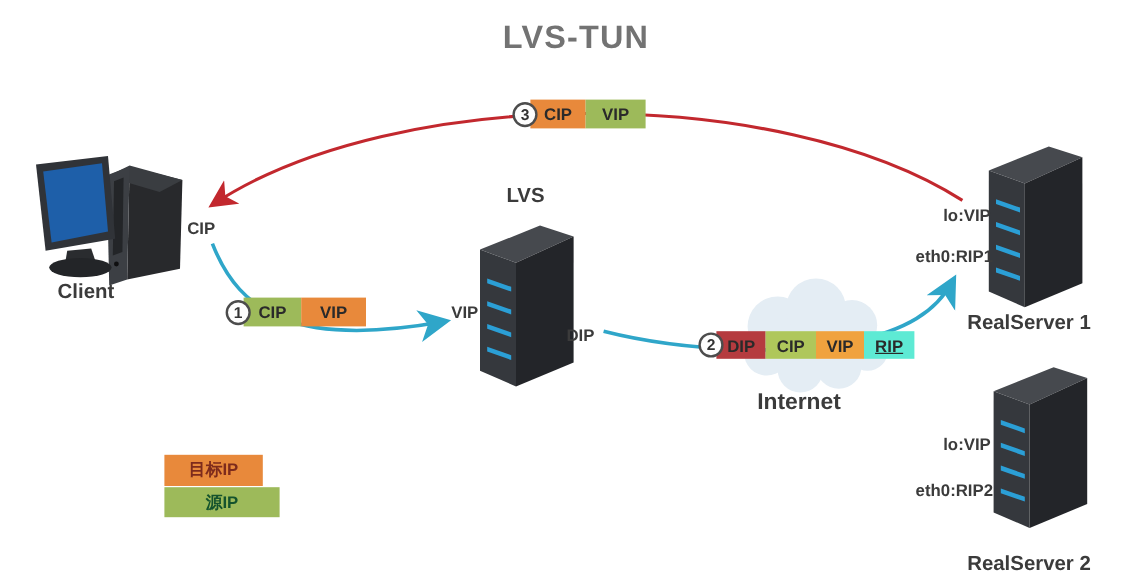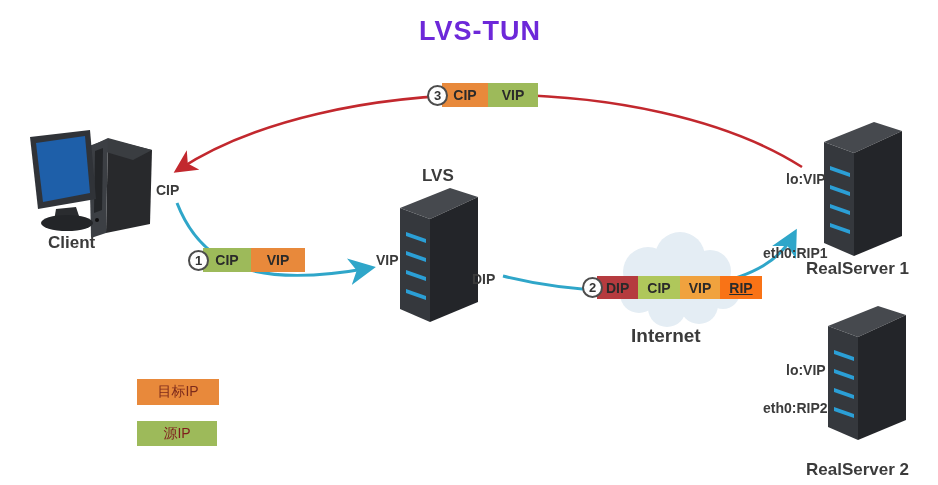--- a/index.html
+++ b/index.html
@@ -5,21 +5,21 @@
   * { margin:0; padding:0; box-sizing:border-box; }
   html,body { background:#fff; }
   .stage {
     position:relative; width:938px; height:485px; background:#ffffff;
     font-family:"Liberation Sans", sans-serif; overflow:hidden;
   }
   .svg-layer { position:absolute; left:0; top:0; width:938px; height:485px; }
 
   .title {
     position:absolute; left:360px; top:16px; width:240px; text-align:center;
-    font-size:27px; font-weight:bold; color:#6d28d9; letter-spacing:1px;
+    font-size:27px; font-weight:bold; color:#737373; letter-spacing:1px;
   }
   .lbl {
     position:absolute; font-weight:bold; color:#3b3b3b; white-space:nowrap;
   }
   .lbl-14 { font-size:14px; }
   .lbl-15 { font-size:19px; }
   .lbl-17 { font-size:17px; }
 
   .packet { position:absolute; display:flex; align-items:center; }
   .step-circle {
@@ -29,30 +29,30 @@
     margin-right:-6px; position:relative; z-index:2; flex:0 0 auto;
   }
   .seg {
     height:24px; display:flex; align-items:center; justify-content:center;
     font-weight:bold; font-size:14px; color:#2a2a2a; padding:0 11px;
   }
   .packet-2 .seg { height:23px; padding:0 9px; }
   .c-orange   { background:#E8893B; }
   .c-green    { background:#9DBA5A; }
   .c-dark_red { background:#B53B3F; }
-  .c-teal     { background:#f97316;text-decoration:underline; }
+  .c-teal     { background:#5eead4;text-decoration:underline; }
   .c-orange2  { background:#F0A23E; }
   .c-green2   { background:#AFC75B; }
 
   .legend-box {
     position:absolute; display:flex; align-items:center; justify-content:center;
-    font-weight:normal; font-size:14px;
+    font-weight:bold; font-size:14px;
   }
   .legend-dest { left:137px; top:379px; width:82px; height:26px; background:#E8893B; color:#7d2b1c; }
-  .legend-src  { left:137px; top:421px; width:80px; height:25px; background:#9DBA5A; color:#7f1d1d; }
+  .legend-src  { left:137px; top:406px; width:96px; height:25px; background:#9DBA5A; color:#14532d; }
 </style>
 </head>
 <body>
 
 <div class="stage">
 
   <svg class="svg-layer" viewBox="0 0 938 485">
     <defs>
       <marker id="arrow-red" markerWidth="10" markerHeight="10" refX="7" refY="4.5" orient="auto">
         <path d="M0,0 L9,4.5 L0,9 L2.5,4.5 Z" fill="#C2282E"></path>
@@ -101,28 +101,28 @@
     <use href="#srv" x="0" y="0" transform="translate(400,182)"></use>
     <use href="#srv" x="0" y="0" transform="translate(824,116)"></use>
     <use href="#srv" x="0" y="0" transform="translate(828,300)"></use>
   </svg>
 
   <div class="title">LVS-TUN</div>
 
   <div class="lbl lbl-14" style="left:156px; top:182px;">CIP</div>
   <div class="lbl lbl-17" style="left:48px; top:233px;">Client</div>
 
-  <div class="lbl lbl-17" style="left:422px; top:166px;">LVS</div>
+  <div class="lbl lbl-17" style="left:422px; top:153px;">LVS</div>
   <div class="lbl lbl-14" style="left:376px; top:252px;">VIP</div>
   <div class="lbl lbl-14" style="left:472px; top:271px;">DIP</div>
 
   <div class="lbl lbl-15" style="left:631px; top:325px;">Internet</div>
 
   <div class="lbl lbl-14" style="left:786px; top:171px;">lo:VIP</div>
-  <div class="lbl lbl-14" style="left:763px; top:205px;margin-top:40px;">eth0:RIP1</div>
+  <div class="lbl lbl-14" style="left:763px; top:205px;">eth0:RIP1</div>
   <div class="lbl lbl-17" style="left:806px; top:259px;">RealServer 1</div>
 
   <div class="lbl lbl-14" style="left:786px; top:362px;">lo:VIP</div>
   <div class="lbl lbl-14" style="left:763px; top:400px;">eth0:RIP2</div>
   <div class="lbl lbl-17" style="left:806px; top:444px;margin-top:16px;">RealServer 2</div>
 
   <div class="packet" style="left:427px; top:83px;">
     <div class="step-circle">3</div>
     <div class="seg c-orange" style="min-width:46px;">CIP</div>
     <div class="seg c-green" style="min-width:50px;">VIP</div>

